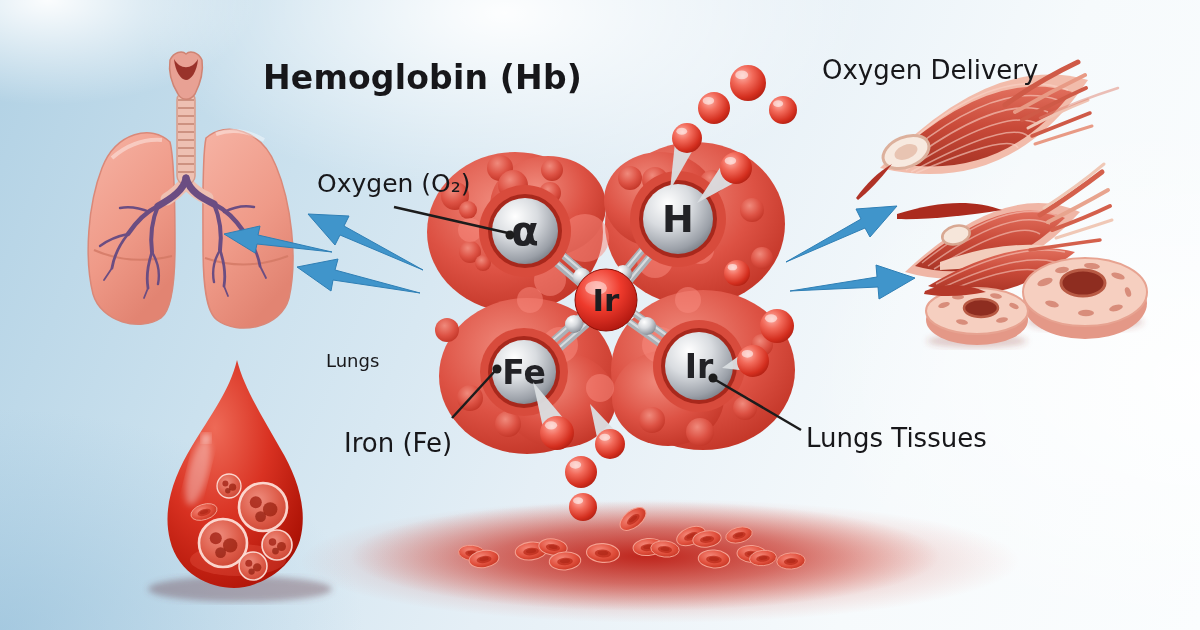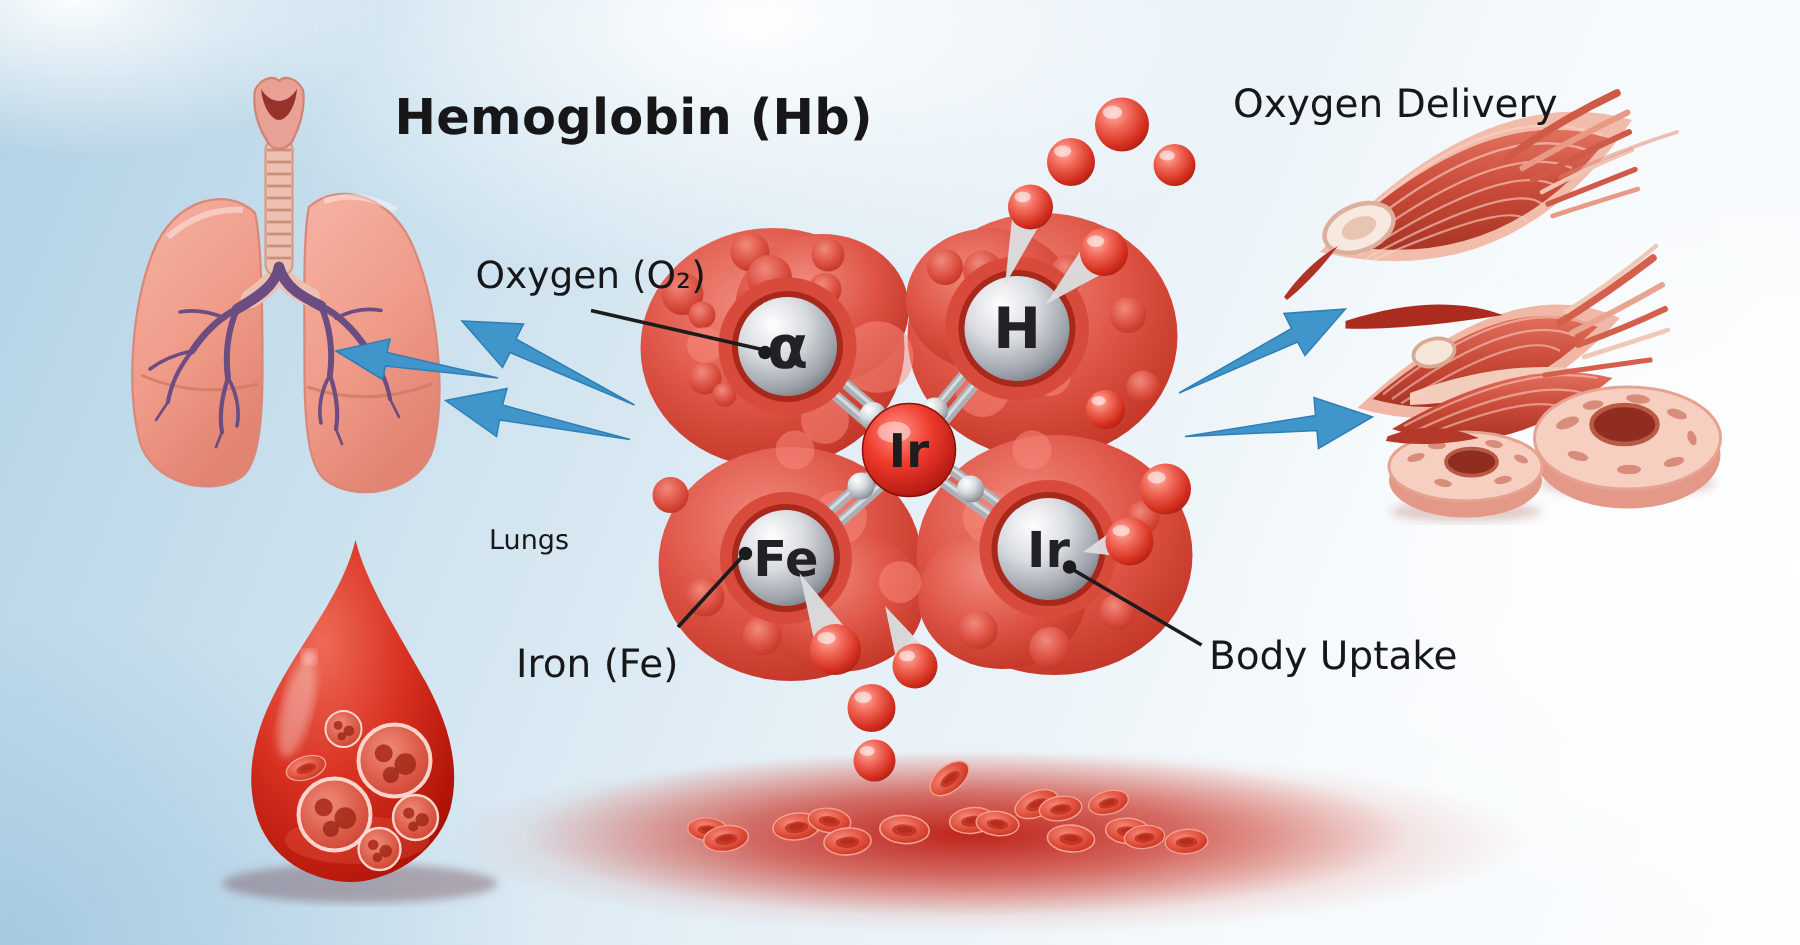--- a/index.html
+++ b/index.html
@@ -427,15 +427,15 @@
       <circle cx="713" cy="378" r="4.5"></circle>
     </g>
   </g>
 </svg>
 
 <div class="lbl title">Hemoglobin (Hb)</div>
 <div class="lbl delivery">Oxygen Delivery</div>
 <div class="lbl o2">Oxygen (O₂)</div>
 <div class="lbl lungs">Lungs</div>
 <div class="lbl iron">Iron (Fe)</div>
-<div class="lbl tissues">Body Uptake</div>
+<div class="lbl tissues">Lungs Tissues</div>
 
 </div>
 
 </body></html>

